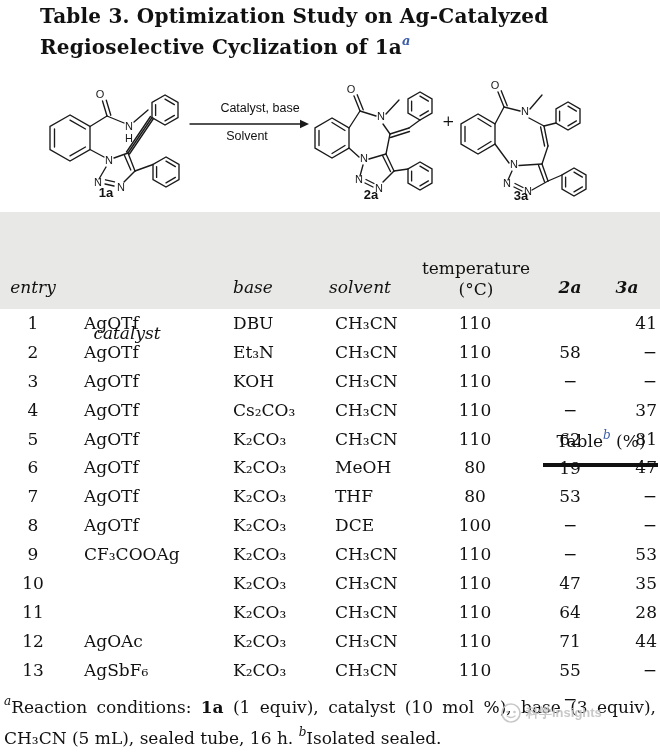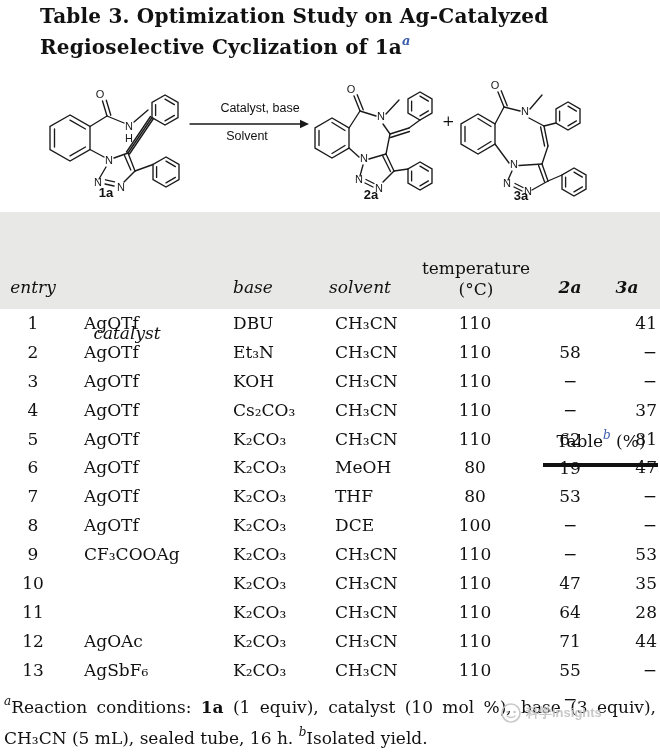--- a/index.html
+++ b/index.html
@@ -289,21 +289,21 @@
         <span class="td entry">13</span>
         <span class="td cat">AgSbF₆</span>
         <span class="td base">K₂CO₃</span>
         <span class="td solv">CH₃CN</span>
         <span class="td temp">110</span>
         <span class="td y2a">−</span>
         <span class="td y3a">−</span>
       </div>
   </div>
 
-  <div class="footnote"><sup>a</sup><span>Reaction conditions: </span><span class="b1a">1a</span><span> (1 equiv), catalyst (10 mol %), base (3 equiv), CH₃CN (5 mL), sealed tube, 16 h. </span><sup>b</sup><span>Isolated yield.</span></div>
+  <div class="footnote"><sup>a</sup><span>Reaction conditions: </span><span class="b1a">1a</span><span> (1 equiv), catalyst (10 mol %), base (3 equiv), CH₃CN (5 mL), sealed tube, 16 h. </span><sup>b</sup><span>Isolated sealed.</span></div>
 
   <div class="watermark">
     <svg width="22" height="22" viewBox="0 0 22 22" style="position:static;">
       <circle cx="11" cy="11" r="9" style="stroke:#c3c3c3;stroke-width:1.6;fill:none;"></circle>
       <circle cx="7.5" cy="10" r="1.3" style="fill:#c3c3c3;stroke:none;"></circle>
       <circle cx="14.5" cy="10" r="1.3" style="fill:#c3c3c3;stroke:none;"></circle>
       <path d="M7,14 Q11,17 15,14" style="stroke:#c3c3c3;stroke-width:1.4;fill:none;"></path>
     </svg>
     <span>科学Insights</span>
   </div>

